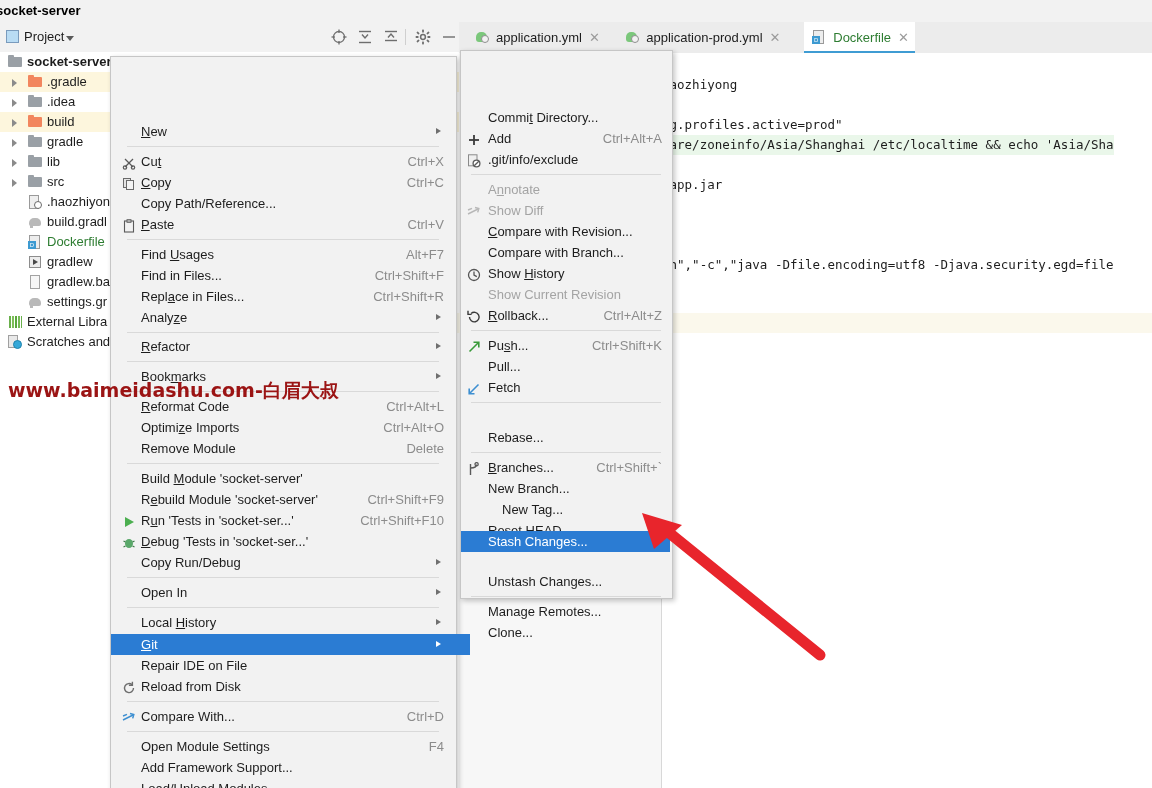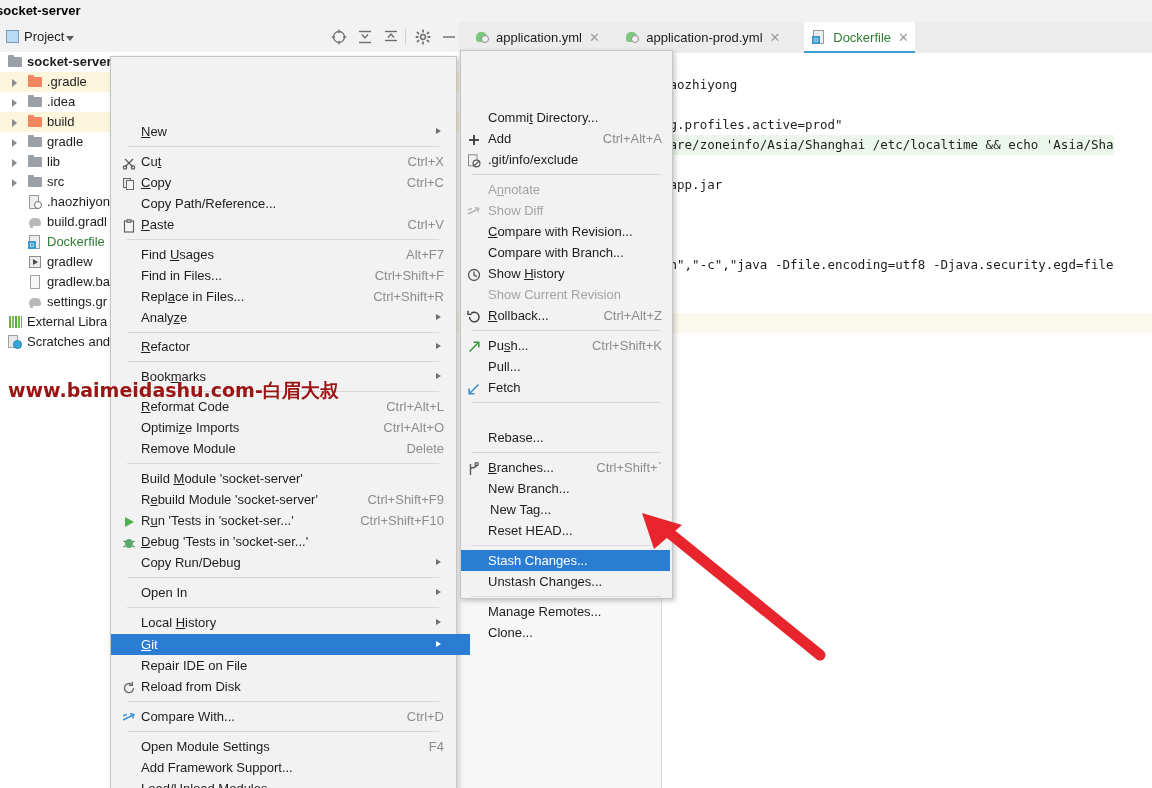--- a/index.html
+++ b/index.html
@@ -573,27 +573,27 @@
           <path d="M3.5 6 C 8 6 9.5 4.5 9.5 2.5" fill="none" stroke="#5a5a5a" stroke-width="1.4"></path>
           <circle cx="9.6" cy="2.2" r="1.6" fill="none" stroke="#5a5a5a" stroke-width="1.3"></circle>
         </svg></span>
       <span class="mlabel" style="left: 27px;"><span class="u">B</span>ranches...</span>
       <span class="mshort" style="right: 8px;">Ctrl+Shift+`</span>
     </div>
     <div class="mi" style="top: 427px; width: 209px;">
       <span class="mlabel" style="left: 27px;">New Branch...</span>
     </div>
     <div class="mi" style="top: 448px; width: 209px;">
-      <span class="mlabel" style="left: 29px;">New Tag...</span>
+      <span class="mlabel" style="left: 41px;">New Tag...</span>
     </div>
     <div class="mi" style="top: 469px; width: 209px;">
       <span class="mlabel" style="left: 27px;">Reset HEAD...</span>
     </div>
     <div class="msep" style="top: 494px; left: 10px; width: 190px;"></div>
-    <div class="mi sel" style="top: 499px; width: 209px;">
+    <div class="mi sel" style="top: 480px; width: 209px;">
       <span class="mlabel" style="left: 27px;">Stash Changes...</span>
     </div>
     <div class="mi" style="top: 520px; width: 209px;">
       <span class="mlabel" style="left: 27px;">Unstash Changes...</span>
     </div>
     <div class="msep" style="top: 545px; left: 10px; width: 190px;"></div>
     <div class="mi" style="top: 550px; width: 209px;">
       <span class="mlabel" style="left: 27px;">Manage Remotes...</span>
     </div>
     <div class="mi" style="top: 571px; width: 209px;">

